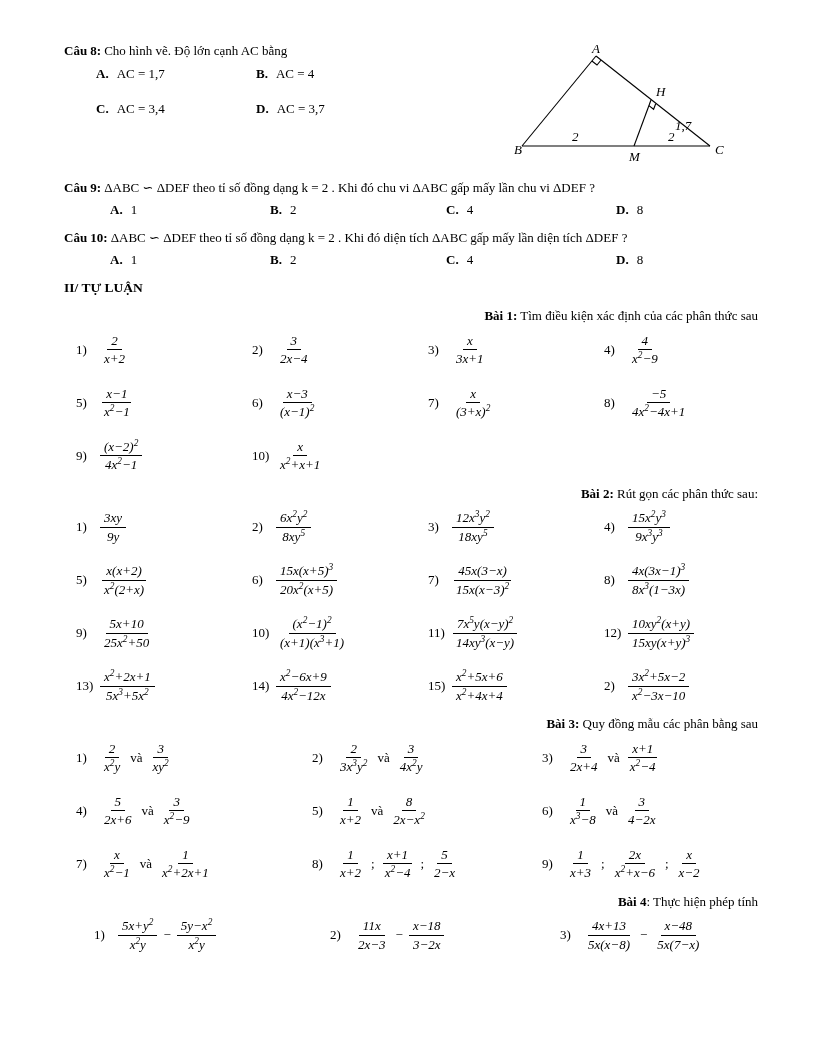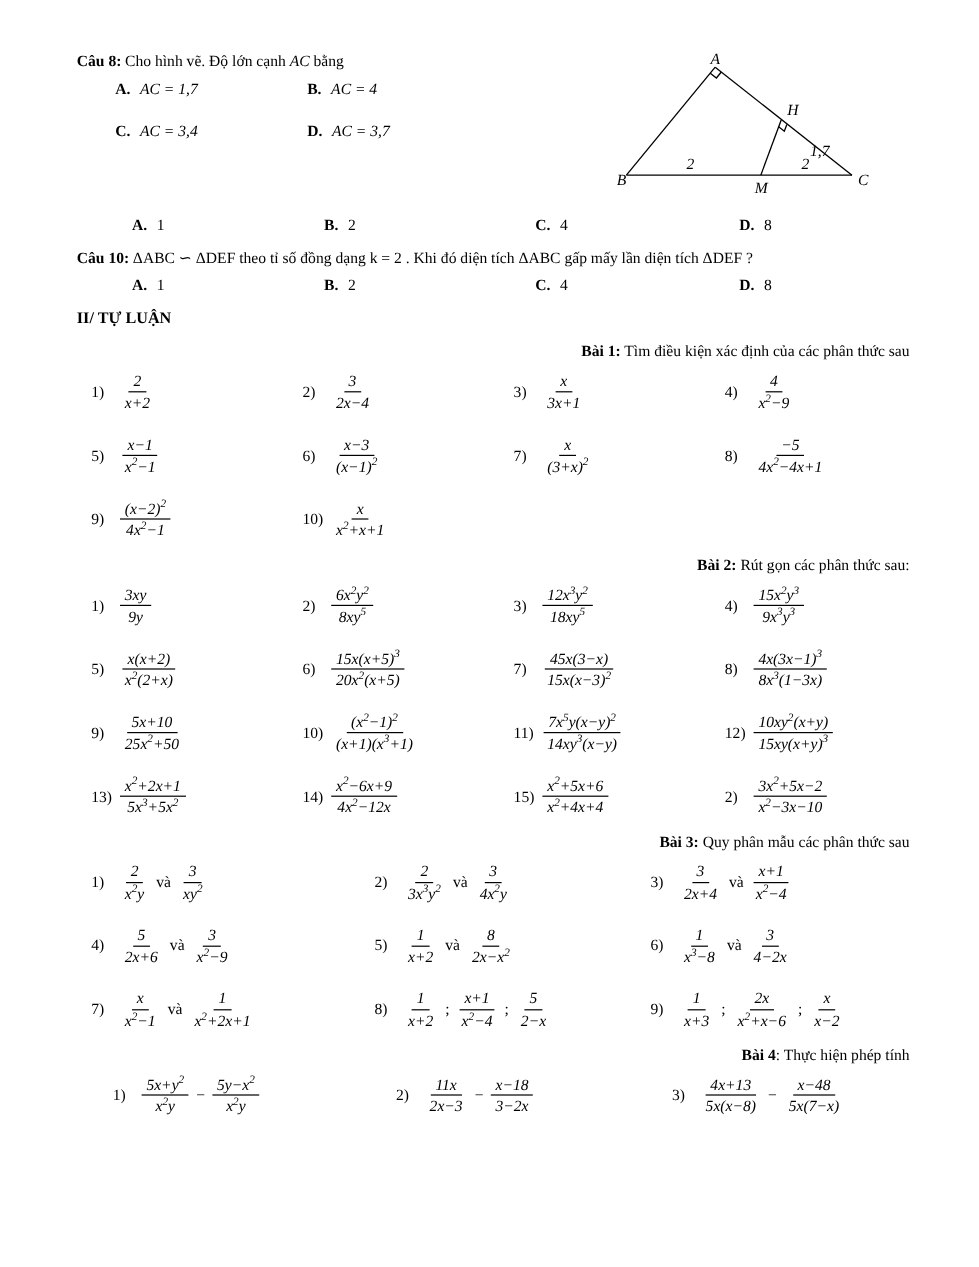--- a/index.html
+++ b/index.html
@@ -9,21 +9,21 @@
     font-family:"Liberation Serif",serif;font-size:13px;color:#000;
     overflow:hidden;line-height:1.35;
   }
   b{font-weight:bold;}
   .q-line{margin:0 0 5px 0;}
   .qlabel{margin-right:3px;text-align:right;}
   .opts{display:grid;margin:0 0 8px 32px;row-gap:18px;}
   .opts2{grid-template-columns:160px 220px;}
   .opts4{grid-template-columns:160px 176px 170px 1fr;margin-bottom:10px;margin-left:46px;}
   .opt b{margin-right:8px;}
-  .mathtxt{font-style:italic;}
+  .mathtxt{}
   .q8-block{display:flex;align-items:flex-start;margin-bottom:6px;}
   .q8-left{flex:1;}
   .fig{width:230px;margin:2px 14px 0 0;flex:0 0 auto;}
   .fig svg text{font-family:"Liberation Serif",serif;font-style:italic;font-size:13px;}
   .section-title{margin:8px 0 6px 0;font-weight:bold;font-size:13.5px;}
   .bai-line{margin:10px 0 6px 0;text-align:right;}
   .grid{display:grid;margin:0 0 6px 12px;row-gap:15px;}
   .cols4{grid-template-columns:176px 176px 176px 1fr;}
   .cols3{grid-template-columns:236px 230px 1fr;}
   .grid-indent{margin-left:30px;}
@@ -71,20 +71,23 @@
           <text x="115" y="117">M</text>
           <text x="142" y="52">H</text>
           <text x="58" y="97">2</text>
           <text x="154" y="97">2</text>
           <text x="161" y="86">1,7</text>
         </g>
       </svg>
     </div>
   </div>
 
+  <p class="q-line">
+    <b class="qlabel">Câu 9:</b><span>ΔABC ∽ ΔDEF theo tỉ số đồng dạng k = 2 . Khi đó chu vi ΔABC gấp mấy lần chu vi ΔDEF ?</span>
+  </p>
   <div class="opts opts4">
     <span class="opt"><b>A.</b><span>1</span></span>
     <span class="opt"><b>B.</b><span>2</span></span>
     <span class="opt"><b>C.</b><span>4</span></span>
     <span class="opt"><b>D.</b><span>8</span></span>
   </div>
 
   <p class="q-line">
     <b class="qlabel">Câu 10:</b><span>ΔABC ∽ ΔDEF theo tỉ số đồng dạng k = 2 . Khi đó diện tích ΔABC gấp mấy lần diện tích ΔDEF ?</span>
   </p>
@@ -288,21 +291,21 @@
         <span class="ex-num">2)</span>
         <span class="frac">
           <span class="fnum">3x<sup>2</sup>+5x−2</span>
           <span class="fden">x<sup>2</sup>−3x−10</span>
         </span>
       </div>
     </div>
 
   <p class="bai-line">
     <b>Bài 3:</b>
-    <span>Quy phân mẫu các phân thức sau</span>
+    <span>Quy đồng mẫu các phân bằng sau</span>
   </p>
   <div class="grid cols3">
       <div class="ex-item">
         <span class="ex-num">1)</span>
         <span class="frac">
           <span class="fnum">2</span>
           <span class="fden">x<sup>2</sup>y</span>
         </span>
         <span class="ex-sep">và</span>
         <span class="frac">

